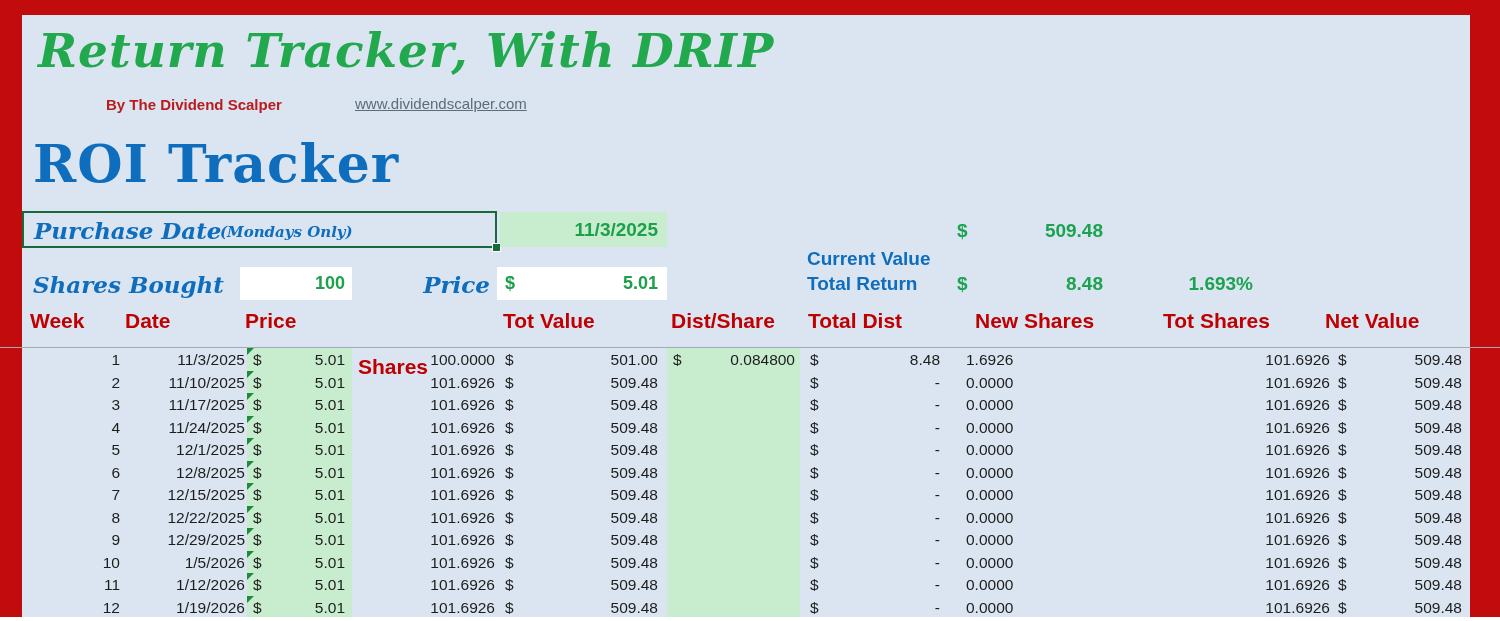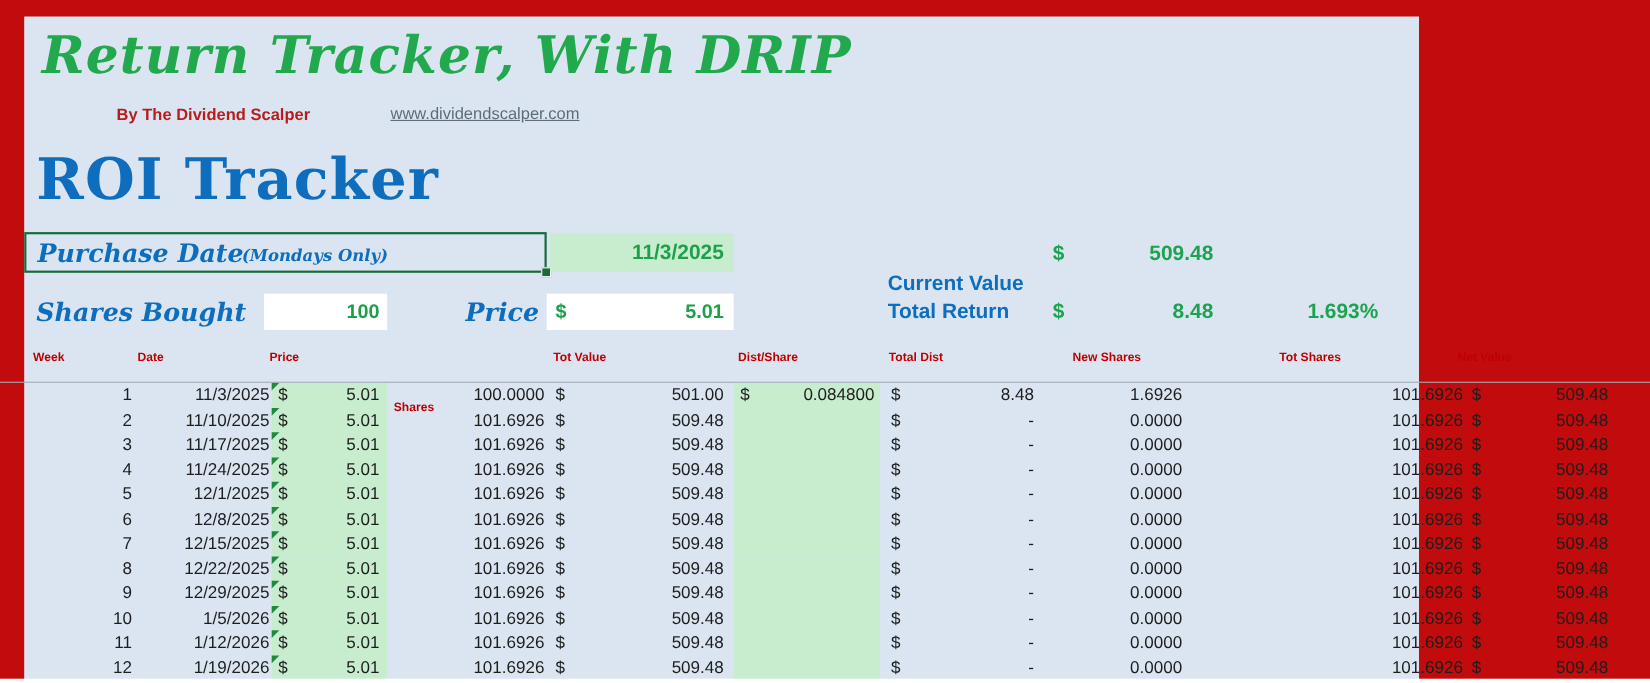--- a/index.html
+++ b/index.html
@@ -1,18 +1,18 @@
 <!DOCTYPE html>
 <html><head>
 <meta charset="utf-8">
 <style>
   html,body{margin:0;padding:0;}
   body{width:1500px;height:621px;overflow:hidden;font-family:"Liberation Sans",sans-serif;}
   .stage{position:relative;width:1500px;height:621px;background:#c20b0d;overflow:hidden;}
-  .sheet{position:absolute;left:22px;top:15px;width:1268px;height:606px;background:#dae5f1;}
+  .sheet{position:absolute;left:22px;top:15px;width:1448px;height:606px;background:#dae5f1;}
   .abs{position:absolute;}
 
   
   .main-title{left:16px;top:8px;font-family:"DejaVu Serif",serif;font-style:italic;font-weight:bold;
     font-size:47px;color:#22a94e;letter-spacing:1px;white-space:nowrap;}
   .byline{left:84px;top:81px;font-size:15px;font-weight:600;color:#b91c1c;}
   .site-link{left:333px;top:80px;font-size:15px;color:#5d6d7a;text-decoration:underline;cursor:pointer;}
 
   .roi-title{left:11px;top:118px;font-family:"DejaVu Serif",serif;font-weight:bold;
     font-size:52px;color:#0e6dbd;letter-spacing:1px;white-space:nowrap;}
@@ -29,34 +29,34 @@
 
   .sum-label{font-size:19px;font-weight:bold;color:#0e6dbd;white-space:nowrap;}
   .sum-cur{font-size:19px;font-weight:bold;color:#1ca34f;}
   .sum-val{font-size:19px;font-weight:bold;color:#1ca34f;text-align:right;}
 
   
   .inp-label{font-family:"DejaVu Serif",serif;font-style:italic;font-weight:bold;font-size:23px;color:#0e6dbd;white-space:nowrap;}
   .green-input{background:#ffffff;height:33px;line-height:33px;box-sizing:border-box;font-size:18px;font-weight:bold;color:#1ca04c;}
 
   
-  .thead-label{top:304px;font-size:11px;font-weight:bold;color:#c00000;white-space:nowrap;}
+  .thead-label{top:294px;font-size:21px;font-weight:bold;color:#c00000;white-space:nowrap;}
   .pane-divider{left:-22px;top:332px;width:1500px;height:1px;background:#a3abb2;z-index:5;}
 
   .tbody{position:absolute;left:-22px;top:0;width:1500px;height:621px;}
   .trow{position:absolute;left:0;width:1500px;height:23px;}
   .cell{position:absolute;top:0;height:23px;line-height:23px;font-size:15.5px;color:#1d1d1d;box-sizing:border-box;}
   .c-week{left:22px;width:103px;text-align:right;padding-right:5px;}
   .c-date{left:125px;width:122px;text-align:right;padding-right:2px;}
   .c-price{left:247px;width:105px;background:#c8edce;}
   .c-shares{left:352px;width:145px;text-align:right;padding-right:2px;}
   .c-totval{left:497px;width:170px;}
   .c-dist{left:667px;width:133px;background:#c8edce;}
   .c-totdist{left:800px;width:145px;}
-  .c-newshares{left:945px;width:218px;text-align:center;padding-right:6px;}
+  .c-newshares{left:966px;width:218px;text-align:left;padding-right:6px;}
   .c-totshares{left:1163px;width:170px;text-align:right;padding-right:3px;}
   .c-netval{left:1333px;width:137px;}
   .money .cur{position:absolute;}
   .money .val{position:absolute;text-align:right;}
   .c-price .cur{left:6px;}   .c-price .val{right:7px;left:auto;}
   .c-totval .cur{left:8px;}  .c-totval .val{right:9px;}
   .c-dist .cur{left:6px;}    .c-dist .val{right:5px;}
   .c-totdist .cur{left:10px;}.c-totdist .val{right:5px;}
   .c-netval .cur{left:5px;}  .c-netval .val{right:8px;}
   .flag{position:absolute;left:0;top:0;width:0;height:0;

